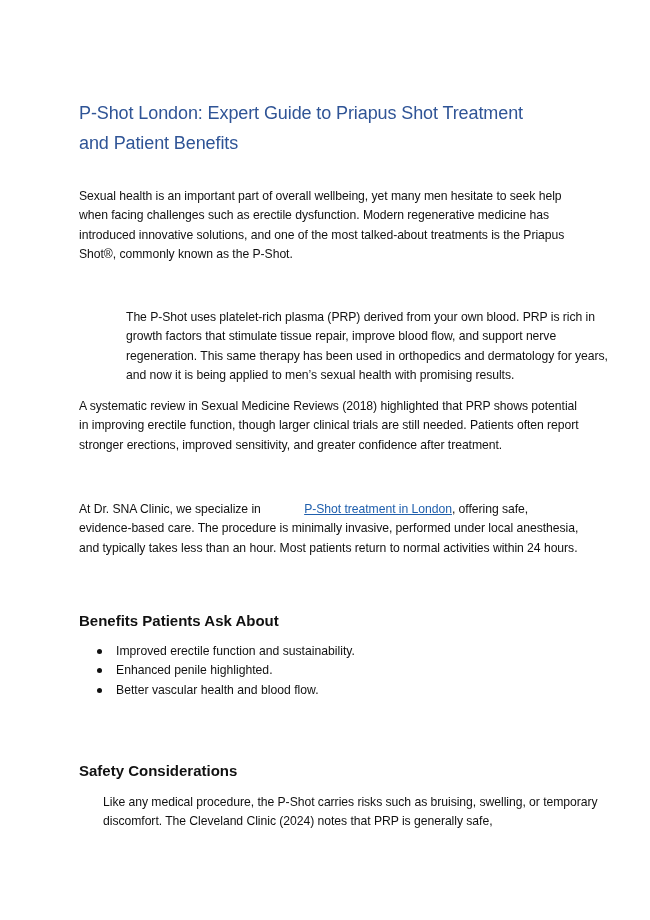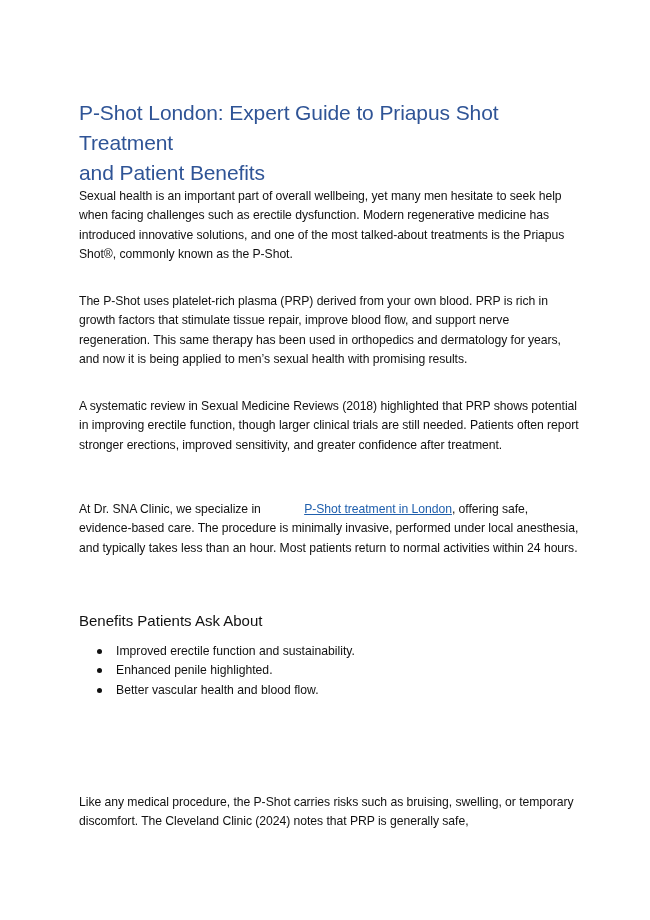--- a/index.html
+++ b/index.html
@@ -1,47 +1,48 @@
 <!DOCTYPE html>
 <html><head>
 <meta charset="utf-8">
 <style>
   html, body { margin: 0; padding: 0; background: #ffffff; }
   body { width: 650px; height: 920px; overflow: hidden; position: relative; font-family: "Liberation Sans", sans-serif; color: #1a1a1a; }
   .page { position: absolute; left: 0; top: 0; width: 650px; height: 920px; }
-  .title { position: absolute; left: 79px; top: 98px; width: 510px; font-family: "Liberation Sans", sans-serif; font-size: 21px; line-height: 30px; color: #2f5496; font-weight: normal; letter-spacing: -0.1px; margin: 0; }
+  .title { position: absolute; left: 79px; top: 98px; width: 510px; font-family: "Liberation Sans", sans-serif; font-size: 18px; line-height: 30px; color: #2f5496; font-weight: normal; letter-spacing: -0.1px; margin: 0; }
   .para { position: absolute; left: 79px; width: 500px; font-size: 12.2px; line-height: 19.4px; color: #111; margin: 0; letter-spacing: -0.05px; }
-  .h2 { position: absolute; left: 79px; font-size: 15px; font-weight: normal; color: #111; margin: 0; text-align: right; }
+  .h2 { position: absolute; left: 79px; font-size: 15px; font-weight: bold; color: #111; margin: 0; text-align: right; }
   .link { color: #1f5fad; text-decoration: underline; margin-left: 40px; }
   ul.bullets { position: absolute; left: 77px; top: 642px; margin: 0; padding: 0; list-style: none; width: 500px; }
   ul.bullets li { position: relative; padding-left: 39px; font-size: 12.2px; line-height: 19.4px; color: #111; }
   ul.bullets li .dot { position: absolute; left: 20px; top: 7px; width: 5px; height: 5px; border-radius: 50%; background: #111; }
 </style>
 </head>
 <body>
 
 <div class="page">
   <h1 class="title">
     <span>P-Shot London: Expert Guide to Priapus Shot Treatment</span><br>
     <span>and Patient Benefits</span>
   </h1>
 
   <p class="para" style="top:187px;">Sexual health is an important part of overall wellbeing, yet many men hesitate to seek help when facing challenges such as erectile dysfunction. Modern regenerative medicine has introduced innovative solutions, and one of the most talked-about treatments is the Priapus Shot®, commonly known as the P-Shot.</p>
 
-  <p class="para" style="top:292px;">The P-Shot uses platelet-rich plasma (PRP) derived from your own blood. PRP is rich in growth factors that stimulate tissue repair, improve blood flow, and support nerve regeneration. This same therapy has been used in orthopedics and dermatology for years, and now it is being applied to men’s sexual health with promising results.</p>
+  <p class="para" style="top:308px;margin-left:47px;">The P-Shot uses platelet-rich plasma (PRP) derived from your own blood. PRP is rich in growth factors that stimulate tissue repair, improve blood flow, and support nerve regeneration. This same therapy has been used in orthopedics and dermatology for years, and now it is being applied to men’s sexual health with promising results.</p>
 
   <p class="para" style="top:397px;">A systematic review in Sexual Medicine Reviews (2018) highlighted that PRP shows potential in improving erectile function, though larger clinical trials are still needed. Patients often report stronger erections, improved sensitivity, and greater confidence after treatment.</p>
 
   <p class="para" style="top:500px;">
     <span>At Dr. SNA Clinic, we specialize in </span><a class="link">P-Shot treatment in London</a><span>, offering safe, evidence-based care. The procedure is minimally invasive, performed under local anesthesia, and typically takes less than an hour. Most patients return to normal activities within 24 hours.</span>
   </p>
 
   <h2 class="h2" style="top:612px;">Benefits Patients Ask About</h2>
 
   <ul class="bullets">
     <li><span class="dot"></span><span>Improved erectile function and sustainability.</span></li>
     <li><span class="dot"></span><span>Enhanced penile highlighted.</span></li>
     <li><span class="dot"></span><span>Better vascular health and blood flow.</span></li>
   </ul>
 
+  <h2 class="h2" style="top:762px;">Safety Considerations</h2>
 
-  <p class="para" style="top:793px;">Like any medical procedure, the P-Shot carries risks such as bruising, swelling, or temporary discomfort. The Cleveland Clinic (2024) notes that PRP is generally safe,</p>
+  <p class="para" style="top:793px;margin-left:24px;">Like any medical procedure, the P-Shot carries risks such as bruising, swelling, or temporary discomfort. The Cleveland Clinic (2024) notes that PRP is generally safe,</p>
 </div>
 
 </body></html>

